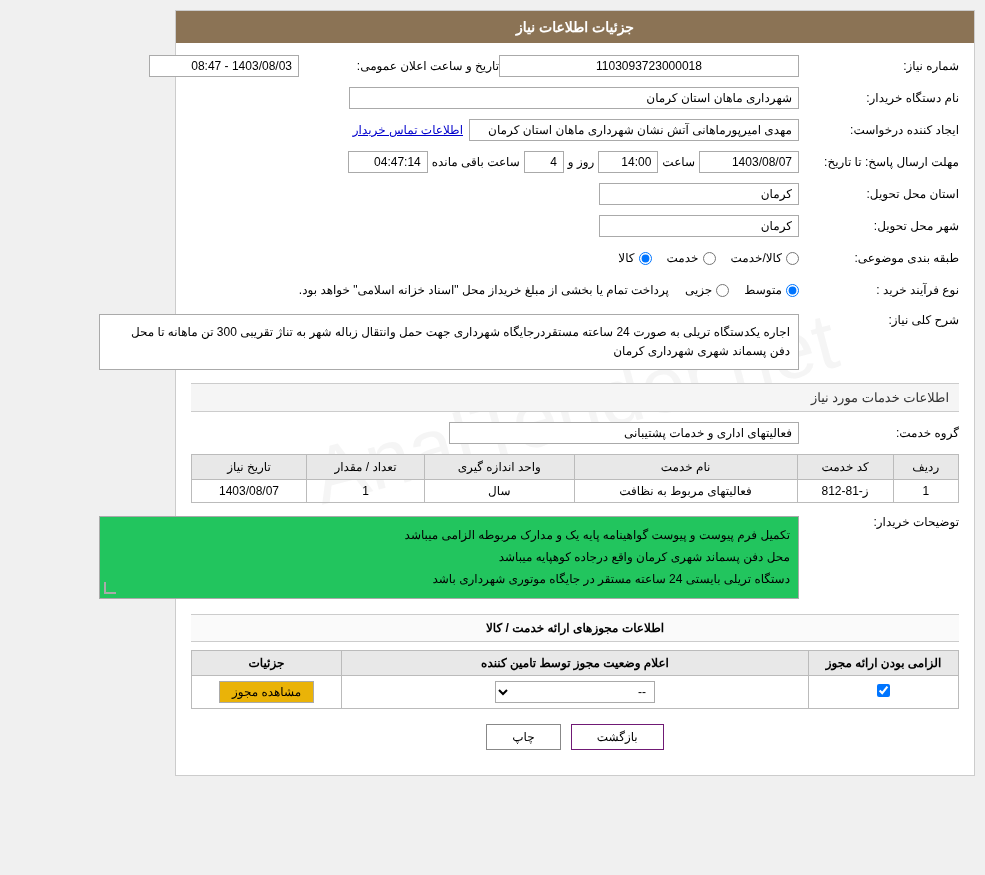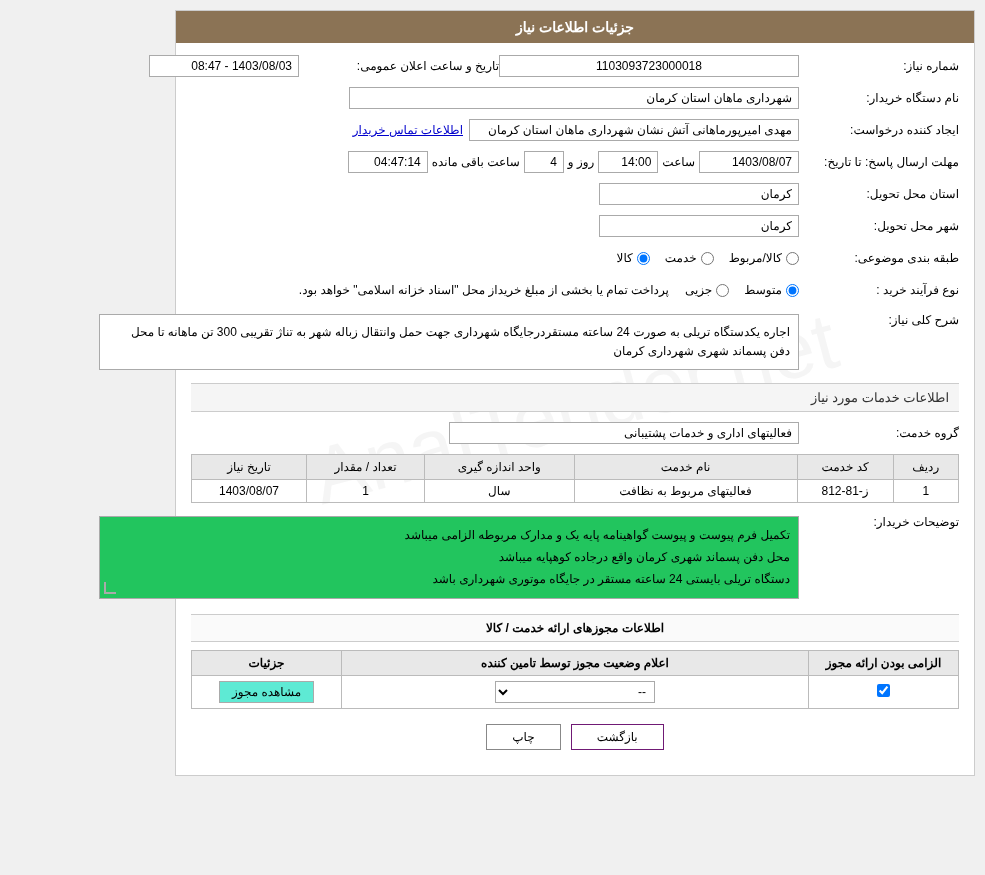--- a/index.html
+++ b/index.html
@@ -179,21 +179,21 @@
       font-size: 12px;
       font-weight: bold;
     }
     .permits-table td {
       border: 1px solid #bbb;
       padding: 5px 8px;
       text-align: center;
       font-size: 12px;
     }
     .btn-view {
-      background: #5eead4;
+      background: #eab308;
       border: 1px solid #aaa;
       padding: 3px 12px;
       cursor: pointer;
       font-family: Tahoma, Arial, sans-serif;
       font-size: 12px;
     }
     .select-box {
       border: 1px solid #aaa;
       background: #fff;
       padding: 2px 4px;
@@ -315,21 +315,21 @@
           <div class="value-cell">
             <input class="input-box" type="text" style="width: 200px;" readonly="" value="کرمان">
           </div>
         </div>
 
         <div class="info-row">
           <div class="label-cell">طبقه بندی موضوعی:</div>
           <div class="value-cell radio-group">
             <div class="radio-item">
               <input type="radio" name="category" style="">
-              <span>کالا/مربوط</span>
+              <span>کالا/خدمت</span>
             </div>
             <div class="radio-item">
               <input type="radio" name="category" style="">
               <span>خدمت</span>
             </div>
             <div class="radio-item">
               <input type="radio" name="category" checked="" style="">
               <span>کالا</span>
             </div>
           </div>

